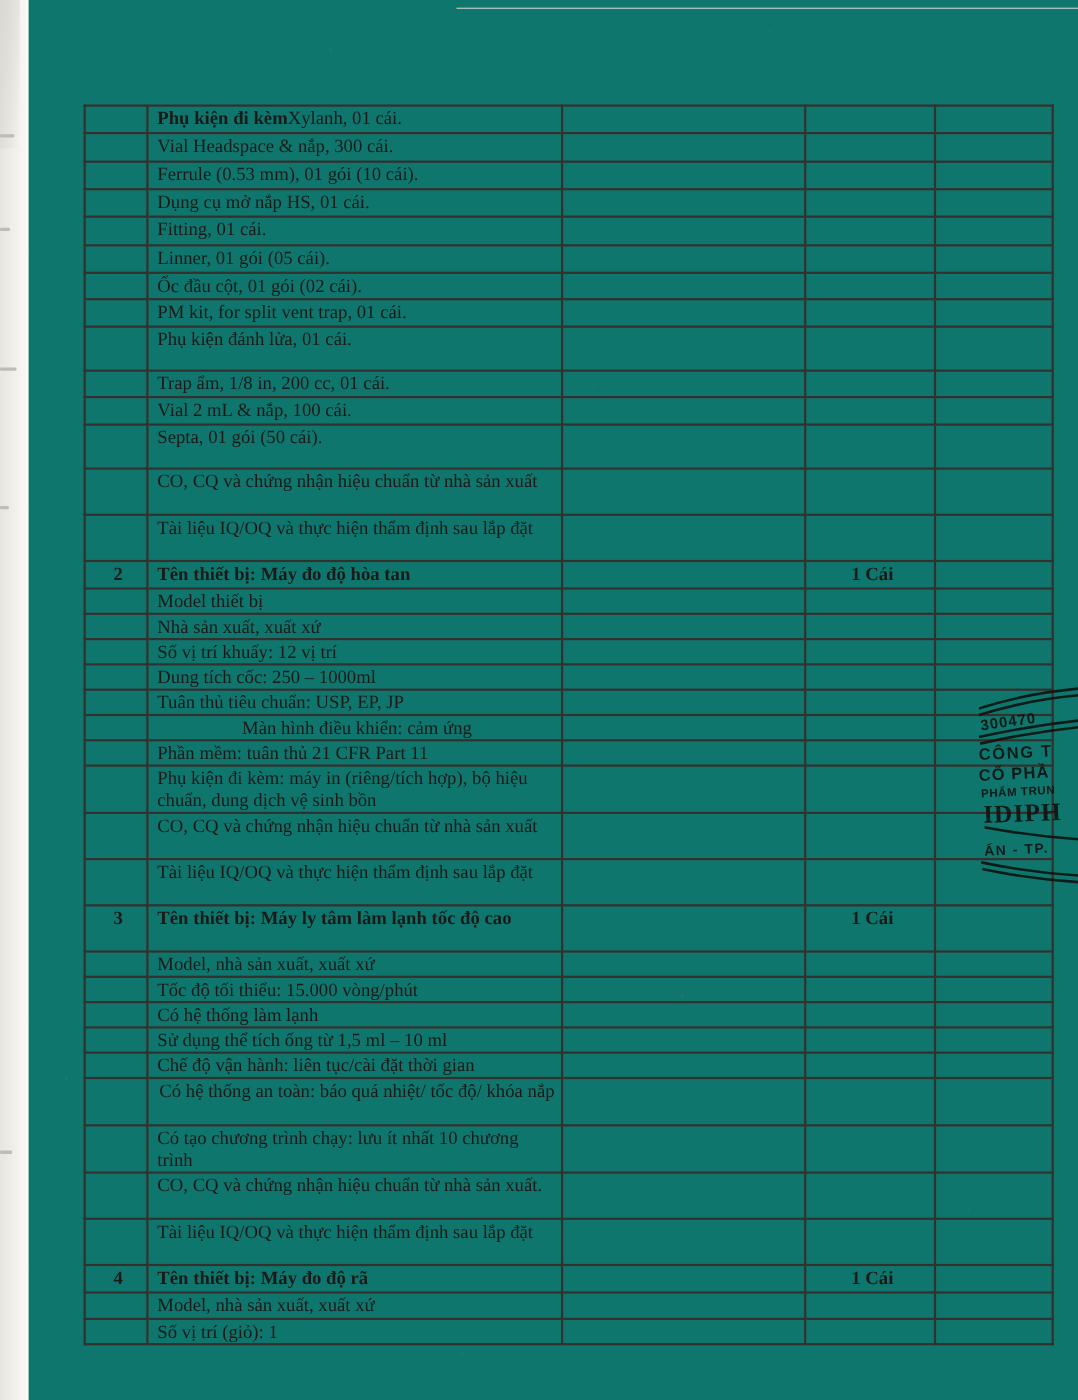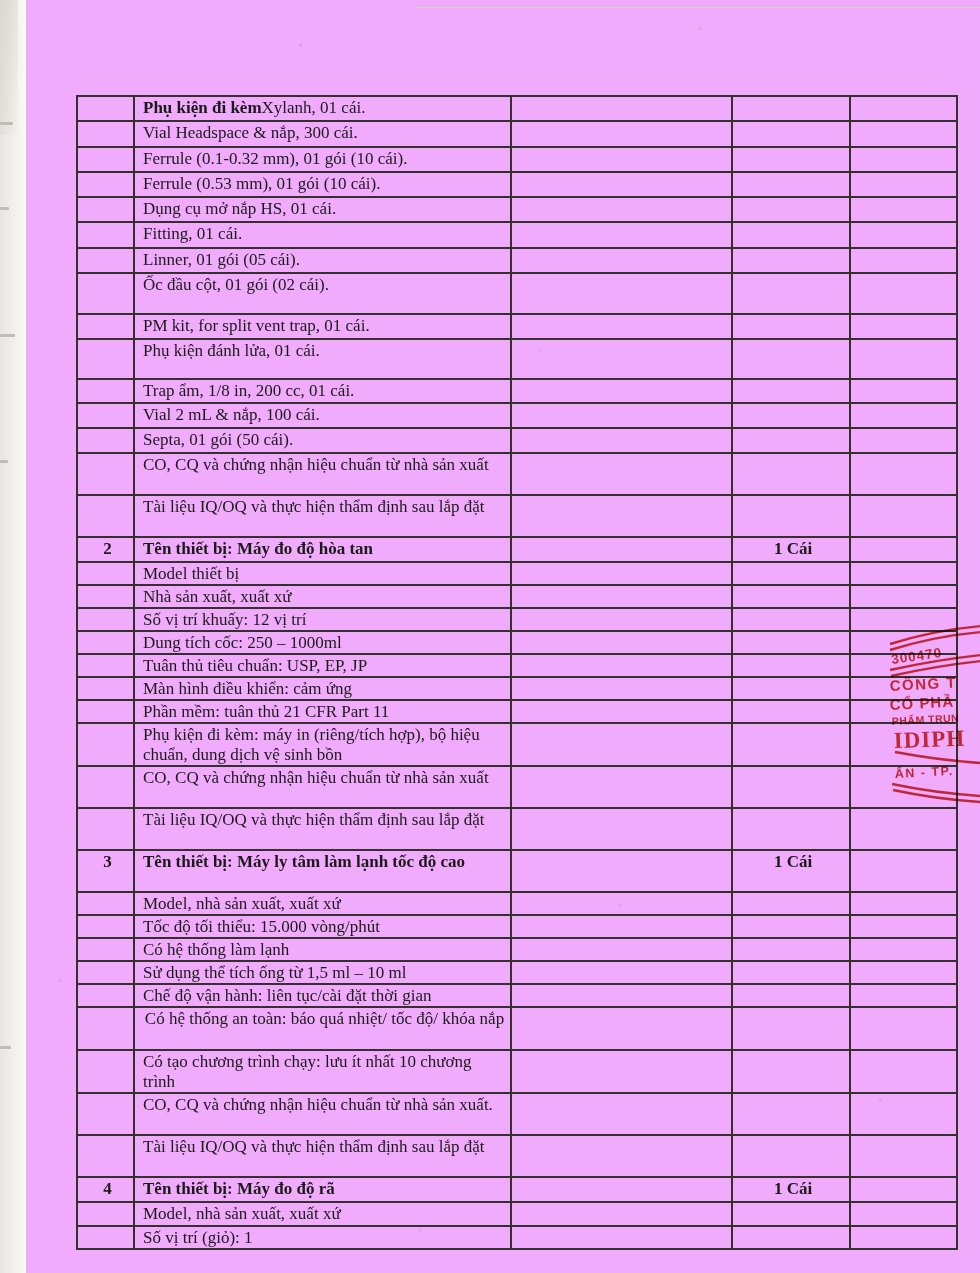--- a/index.html
+++ b/index.html
@@ -1,17 +1,17 @@
 <!DOCTYPE html>
 <html><head>
 <meta charset="utf-8">
 <style>
   html,body{margin:0;padding:0;}
   body{width:980px;height:1273px;font-family:"Liberation Serif",serif;}
-  .page{position:relative;width:980px;height:1273px;background:#f0abfc;overflow:hidden;}
+  .page{position:relative;width:980px;height:1273px;background:#0f766e;overflow:hidden;}
 
   
   .edge-strip{position:absolute;left:0;top:0;width:26px;height:1273px;
     background:linear-gradient(to right,#e6e5e0,#fbfaf6);}
   .corner-shade{position:absolute;left:0;top:0;width:18px;height:135px;
     background:linear-gradient(to bottom right,#d9d8d2,rgba(251,250,246,0));}
   .top-line{position:absolute;left:415px;top:7px;width:565px;height:1px;background:#d2d1cc;}
   .tick{position:absolute;left:0;height:3px;background:#bdbcb6;border-radius:1px;}
   .speckles{position:absolute;left:0;top:0;width:1px;height:1px;background:transparent;
     box-shadow:300px 45px 0 1px rgba(120,118,110,.18), 700px 28px 0 1px rgba(120,118,110,.14),
@@ -72,27 +72,20 @@
         </tr>
         <tr style="height: 26px;">
           <td class="c-no"></td>
           <td class="c-desc"><span>Vial Headspace &amp; nắp, 300 cái.</span></td>
           <td class="c-spec"></td>
           <td class="c-qty"></td>
           <td class="c-note"></td>
         </tr>
         <tr style="height: 25px;">
           <td class="c-no"></td>
-          <td class="c-desc"><span>Ferrule (0.1-0.32 mm), 01 gói (10 cái).</span></td>
-          <td class="c-spec"></td>
-          <td class="c-qty"></td>
-          <td class="c-note"></td>
-        </tr>
-        <tr style="height: 25px;">
-          <td class="c-no"></td>
           <td class="c-desc"><span>Ferrule (0.53 mm), 01 gói (10 cái).</span></td>
           <td class="c-spec"></td>
           <td class="c-qty"></td>
           <td class="c-note"></td>
         </tr>
         <tr style="height: 25px;">
           <td class="c-no"></td>
           <td class="c-desc"><span>Dụng cụ mở nắp HS, 01 cái.</span></td>
           <td class="c-spec"></td>
           <td class="c-qty"></td>
@@ -105,21 +98,21 @@
           <td class="c-qty"></td>
           <td class="c-note"></td>
         </tr>
         <tr style="height: 25px;">
           <td class="c-no"></td>
           <td class="c-desc"><span>Linner, 01 gói (05 cái).</span></td>
           <td class="c-spec"></td>
           <td class="c-qty"></td>
           <td class="c-note"></td>
         </tr>
-        <tr style="height: 41px;">
+        <tr style="height: 24px;">
           <td class="c-no"></td>
           <td class="c-desc"><span>Ốc đầu cột, 01 gói (02 cái).</span></td>
           <td class="c-spec"></td>
           <td class="c-qty"></td>
           <td class="c-note"></td>
         </tr>
         <tr style="height: 25px;">
           <td class="c-no"></td>
           <td class="c-desc"><span>PM kit, for split vent trap, 01 cái.</span></td>
           <td class="c-spec"></td>
@@ -140,21 +133,21 @@
           <td class="c-qty"></td>
           <td class="c-note"></td>
         </tr>
         <tr style="height: 25px;">
           <td class="c-no"></td>
           <td class="c-desc"><span>Vial 2 mL &amp; nắp, 100 cái.</span></td>
           <td class="c-spec"></td>
           <td class="c-qty"></td>
           <td class="c-note"></td>
         </tr>
-        <tr style="height: 25px;">
+        <tr style="height: 40px;">
           <td class="c-no"></td>
           <td class="c-desc"><span>Septa, 01 gói (50 cái).</span></td>
           <td class="c-spec"></td>
           <td class="c-qty"></td>
           <td class="c-note"></td>
         </tr>
         <tr style="height: 42px;">
           <td class="c-no"></td>
           <td class="c-desc"><span>CO, CQ và chứng nhận hiệu chuẩn từ nhà sản xuất</span></td>
           <td class="c-spec"></td>
@@ -203,21 +196,21 @@
           <td class="c-qty"></td>
           <td class="c-note"></td>
         </tr>
         <tr style="height: 22px; margin-top: 13px;">
           <td class="c-no"></td>
           <td class="c-desc"><span>Tuân thủ tiêu chuẩn: USP, EP, JP</span></td>
           <td class="c-spec"></td>
           <td class="c-qty"></td>
           <td class="c-note"></td>
         </tr>
-        <tr style="height: 21px;">
+        <tr style="height: 21px; text-align: center;">
           <td class="c-no"></td>
           <td class="c-desc"><span>Màn hình điều khiển: cảm ứng</span></td>
           <td class="c-spec"></td>
           <td class="c-qty"></td>
           <td class="c-note"></td>
         </tr>
         <tr style="height: 22px;">
           <td class="c-no"></td>
           <td class="c-desc"><span>Phần mềm: tuân thủ 21 CFR Part 11</span></td>
           <td class="c-spec"></td>

